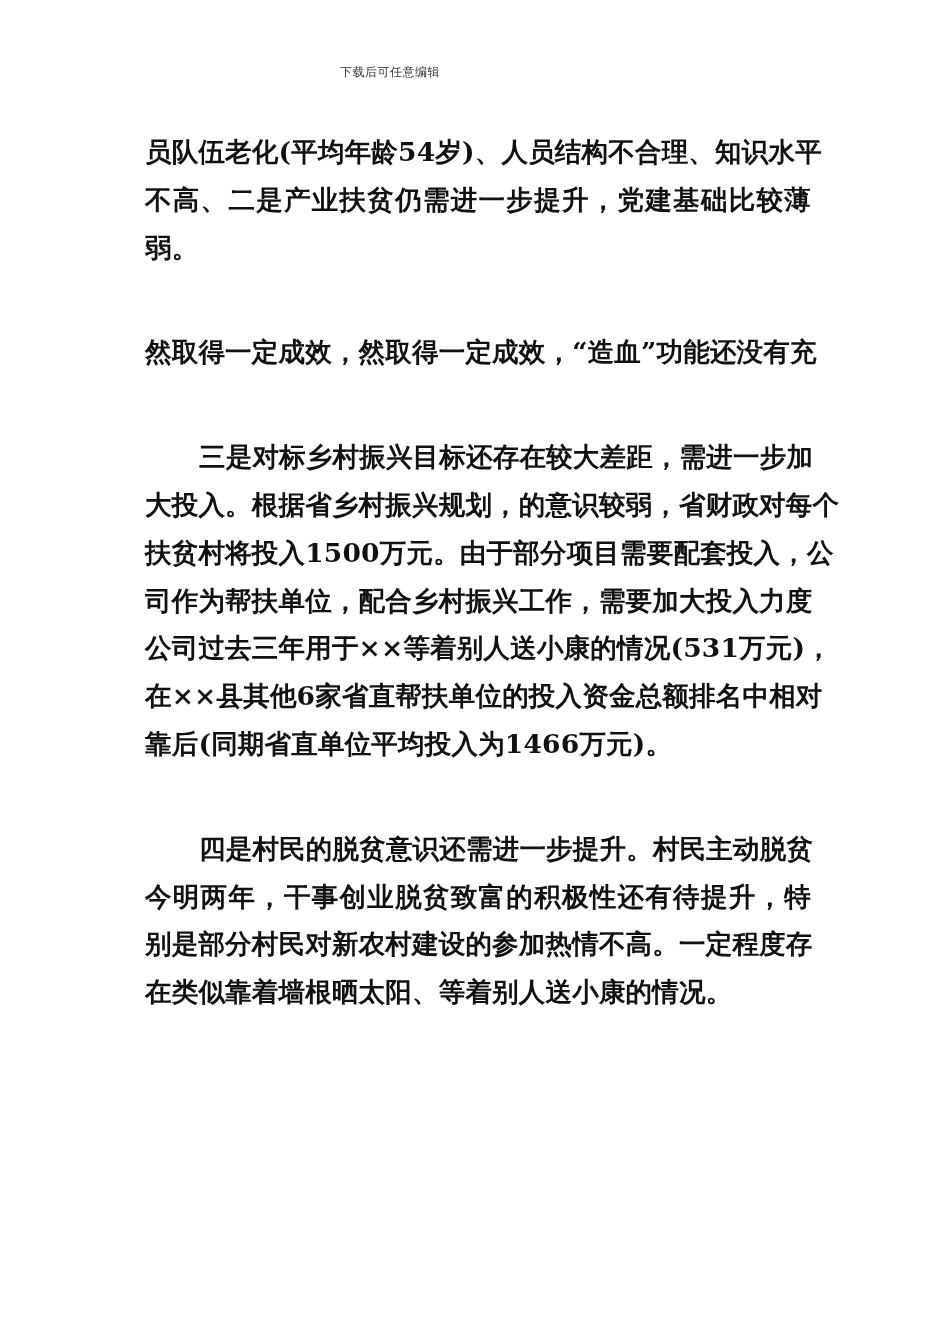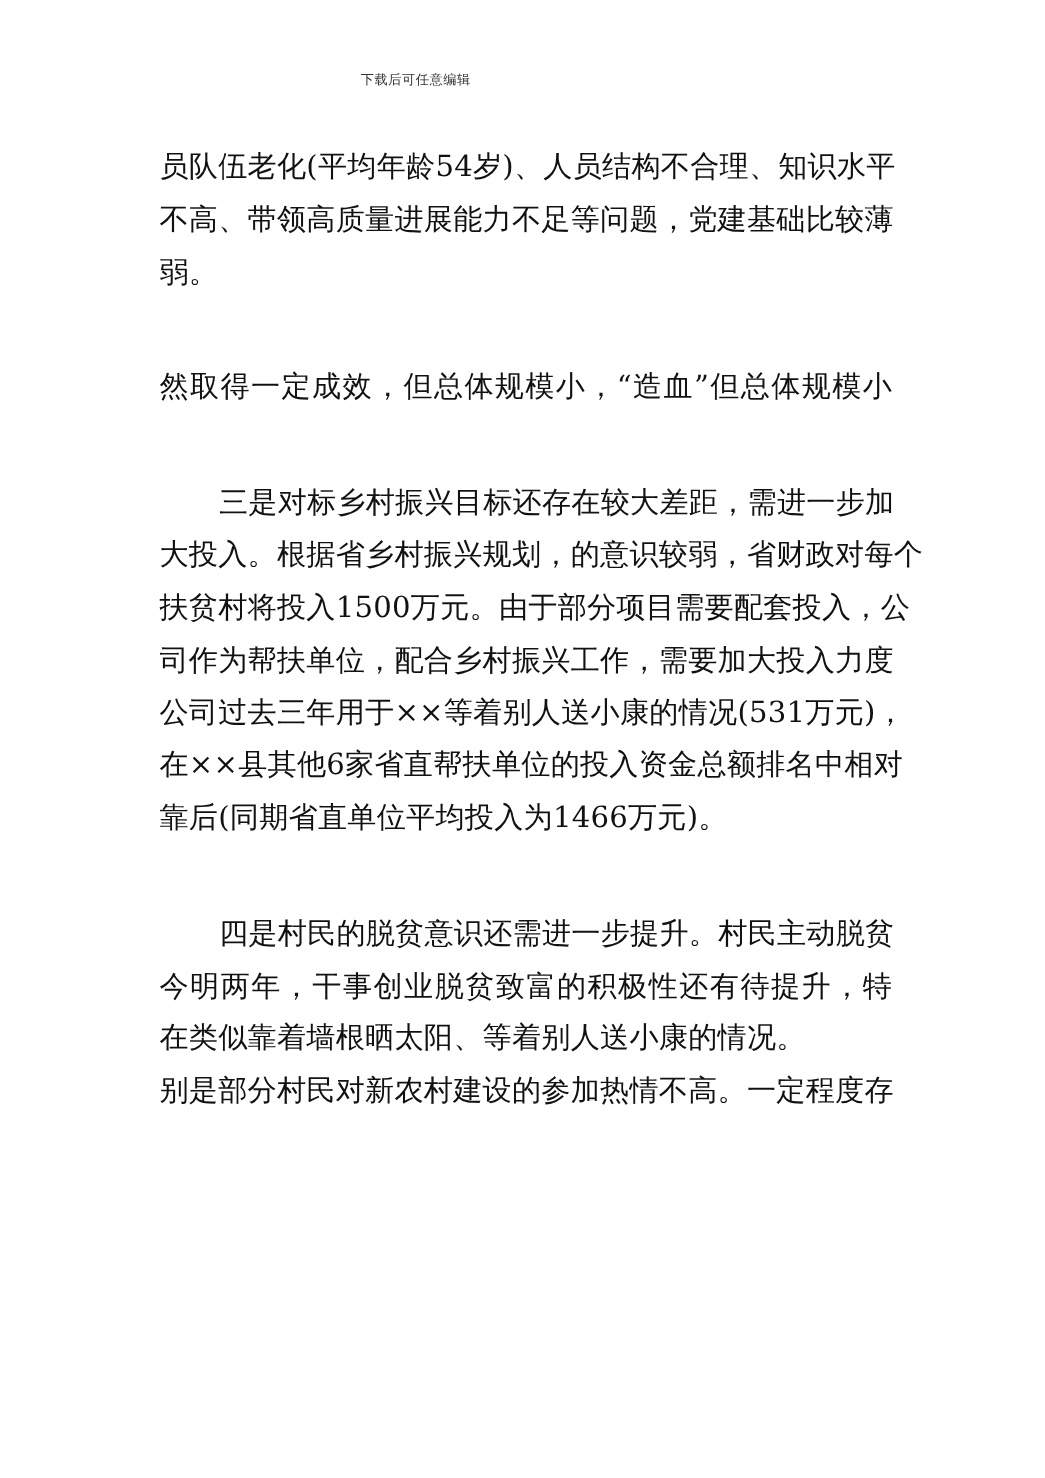--- a/index.html
+++ b/index.html
@@ -17,26 +17,28 @@
     }
     .header {
       position: absolute;
       top: 64px;
       left: 0;
       width: 756px;
       text-align: center;
       font-size: 12px;
       color: #333333;
       letter-spacing: 0.5px;
+      padding-left: 12px;
     }
     .page {
       position: absolute;
       left: 145px;
       top: 128px;
       width: 666px;
+      font-weight: bold;
     }
     .line {
       height: 47.8px;
       line-height: 47.8px;
       font-size: 26.5px;
       white-space: nowrap;
       letter-spacing: 0.2px;
     }
     .line.justify {
       text-align: justify;
@@ -51,47 +53,47 @@
   </style>
 </head>
 <body>
 
 <div class="header">下载后可任意编辑</div>
 
 <div class="page">
 
   <div>
     <div class="line justify">员队伍老化(平均年龄54岁)、人员结构不合理、知识水平</div>
-    <div class="line justify">不高、带领高质量进展能力不足等问题，党建基础比较薄</div>
+    <div class="line justify">不高、二是产业扶贫仍需进一步提升，党建基础比较薄</div>
     <div class="line">弱。</div>
   </div>
 
   <div class="para-gap"></div>
 
   <div>
-    <div class="line justify">然取得一定成效，但总体规模小，“造血”但总体规模小</div>
+    <div class="line justify">然取得一定成效，然取得一定成效，“造血”功能还没有充</div>
   </div>
 
   <div class="para-gap"></div>
 
   <div>
     <div class="line justify indent">三是对标乡村振兴目标还存在较大差距，需进一步加</div>
     <div class="line justify">大投入。根据省乡村振兴规划，的意识较弱，省财政对每个</div>
     <div class="line justify">扶贫村将投入1500万元。由于部分项目需要配套投入，公</div>
     <div class="line justify">司作为帮扶单位，配合乡村振兴工作，需要加大投入力度</div>
     <div class="line justify">公司过去三年用于××等着别人送小康的情况(531万元)，</div>
     <div class="line justify">在××县其他6家省直帮扶单位的投入资金总额排名中相对</div>
     <div class="line">靠后(同期省直单位平均投入为1466万元)。</div>
   </div>
 
   <div class="para-gap"></div>
 
   <div>
     <div class="line justify indent">四是村民的脱贫意识还需进一步提升。村民主动脱贫</div>
     <div class="line justify">今明两年，干事创业脱贫致富的积极性还有待提升，特</div>
+    <div class="line justify">别是部分村民对新农村建设的参加热情不高。一定程度存</div>
     <div class="line">在类似靠着墙根晒太阳、等着别人送小康的情况。</div>
-    <div class="line justify">别是部分村民对新农村建设的参加热情不高。一定程度存</div>
   </div>
 
   <div class="para-gap"></div>
 
 
 </div>
 
 </body></html>

